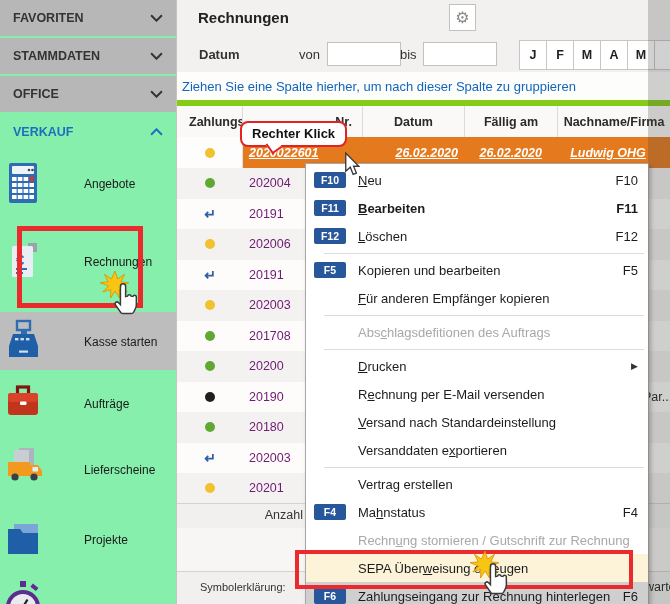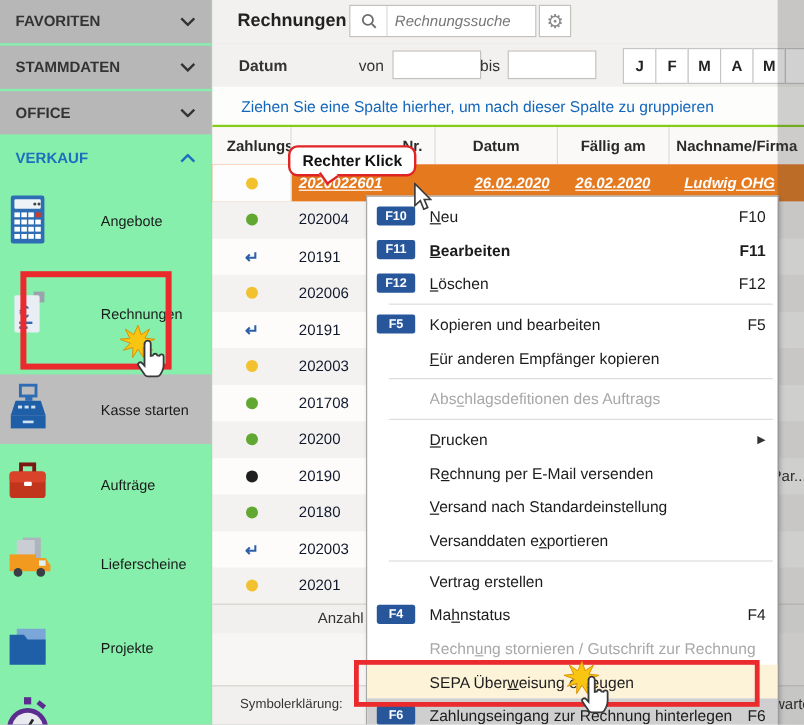--- a/index.html
+++ b/index.html
@@ -38,43 +38,43 @@
   .f-datum{left:22px;font-weight:700;}
   .f-von{left:122px;} .f-bis{left:223px;}
   .dinput{position:absolute;top:6px;width:64px;height:22px;border:1px solid #c3c1bd;background:#fff;
           font-family:"Liberation Sans",sans-serif;padding:0 4px;font-size:12px;box-sizing:content-box;}
   .d1{left:150px}.d2{left:246px}
   .months{position:absolute;left:343px;top:4px;display:flex;}
   .month{width:26px;height:28px;background:#fff;border:1px solid #c6c6c6;margin-left:-1px;display:flex;align-items:center;
          justify-content:center;font-size:12.5px;font-weight:600;color:#222;cursor:pointer;}
   .month.partial{width:15px;}
 
-  .grouphint{position:absolute;left:0;top:72px;width:493px;height:34px;background:#fdfdfb;border-bottom:2px solid #84cc16;
-             display:flex;align-items:center;padding-left:24px;box-sizing:border-box;font-size:13px;color:#1266bd;}
+  .grouphint{position:absolute;left:0;top:72px;width:493px;height:34px;background:#fdfdfb;border-bottom:6px solid #84cc16;
+             display:flex;align-items:center;padding-left:5px;box-sizing:border-box;font-size:13px;color:#1266bd;}
 
   .theader{position:absolute;left:0;top:106px;width:493px;height:31px;background:#faf9f7;border-bottom:5px solid #fca5a5;display:flex;}
   .th{height:100%;box-sizing:border-box;border-right:1px solid #dcdcdc;font-size:12.5px;font-weight:600;color:#2a2a2a;
       display:flex;align-items:center;overflow:hidden;white-space:nowrap;cursor:pointer;}
   .th0{width:66px;padding-left:12px;} .th1{width:120px;justify-content:flex-end;padding-right:10px;}
   .th2{width:102px;justify-content:center;} .th3{width:93px;justify-content:center;} .th4{width:112px;justify-content:center;border-right:none;}
 
   .selrow{position:absolute;left:0;top:137px;width:493px;height:31px;background:#e5791e;display:flex;align-items:center;cursor:pointer;}
   .selrow .c0{width:66px;height:100%;background:#fdfdfd;border-right:1px solid #e0e0e0;display:flex;align-items:center;
               justify-content:center;box-sizing:border-box;}
   .selrow .tx{color:#fff;font-weight:700;font-style:italic;text-decoration:underline;font-size:12.5px;white-space:nowrap;}
   .selrow .nr{margin-left:6px;} .selrow .dt1{position:absolute;left:186px;width:95px;text-align:right;}
   .selrow .dt2{position:absolute;left:288px;width:77px;text-align:right;} .selrow .nm{position:absolute;left:381px;width:100px;text-align:center;}
 
   .rows{position:absolute;left:0;top:168px;width:493px;}
   .trow{width:493px;height:30.5px;display:flex;align-items:center;cursor:pointer;}
   .trow:nth-child(odd){background:#f3f2f0;} .trow:nth-child(even){background:#fdfcfa;}
   .trow .c0{width:66px;display:flex;justify-content:center;}
   .dot{width:10px;height:10px;border-radius:50%;}
   .retarrow{font-size:14px;font-weight:700;line-height:10px;}
-  .trow .nr{font-size:12.5px;color:#0f172a;margin-left:6px;white-space:nowrap;}
+  .trow .nr{font-size:12.5px;color:#701a75;margin-left:6px;white-space:nowrap;}
 
   .sumrow{position:absolute;left:0;top:503px;width:493px;height:24px;background:#f1f0ee;border-top:1px solid #d6d3ce;}
   .sumrow .anz{position:absolute;left:0;top:4px;width:126px;text-align:right;font-size:12.5px;color:#333;}
   .footblank{position:absolute;left:0;top:528px;width:493px;height:43px;background:#f7f6f4;}
   .legendband{position:absolute;left:0;top:571px;width:493px;height:33px;background:#f1f0ee;border-top:1px solid #d6d3ce;}
   .legendband .leg{position:absolute;left:23px;top:9px;font-size:11px;color:#333;}
   .frag-par{position:absolute;left:459px;top:390px;font-size:12.5px;color:#222;z-index:2;white-space:nowrap;}
   .frag-wartet{position:absolute;left:468px;top:580px;font-size:12.5px;color:#222;z-index:2;}
 
   
@@ -244,29 +244,20 @@
     <svg class="hand" viewBox="0 0 26 30">
       <path d="M10 3.2C10 2 11 1 12.2 1s2.2 1 2.2 2.2V12l1.6-.3c.2-.7.9-1.2 1.6-1.2.8 0 1.4.5 1.6 1.2l1.5.2c.2-.6.8-1 1.4-1 .9 0 1.6.7 1.6 1.6v6.3c0 1.6-.4 3.2-1.2 4.6l-1.2 2.2c-.4.8-1.2 1.2-2.1 1.2h-7c-.8 0-1.5-.4-2-1l-4.6-6.6c-.5-.7-.4-1.7.3-2.2.7-.5 1.6-.4 2.2.2l1.8 1.9V3.2z" fill="#fff" stroke="#3a3a3a" stroke-width="1.3"></path>
     </svg>
   </span>
   </aside>
 
   <div class="main">
 
     <div class="topbar dotted">
       <span class="title">Rechnungen</span>
-      <div class="searchbox">
-        <span class="sicon">
-          <svg viewBox="0 0 16 16" width="15" height="15">
-              <circle cx="7" cy="7" r="4.5" fill="none" stroke="#6b6b6b" stroke-width="1.6"></circle>
-              <path d="M10.5 10.5L14 14" stroke="#6b6b6b" stroke-width="1.6"></path>
-            </svg>
-        </span>
-        <input placeholder="Rechnungssuche" style="">
-      </div>
       <div class="gearbox">⚙</div>
     </div>
 
     <div class="filterbar dotted">
       <span class="flabel f-datum">Datum</span>
       <span class="flabel f-von">von</span>
       <input class="dinput d1" value="" style="">
       <span class="flabel f-bis">bis</span>
       <input class="dinput d2" value="" style="">
       <div class="months" id="months">

